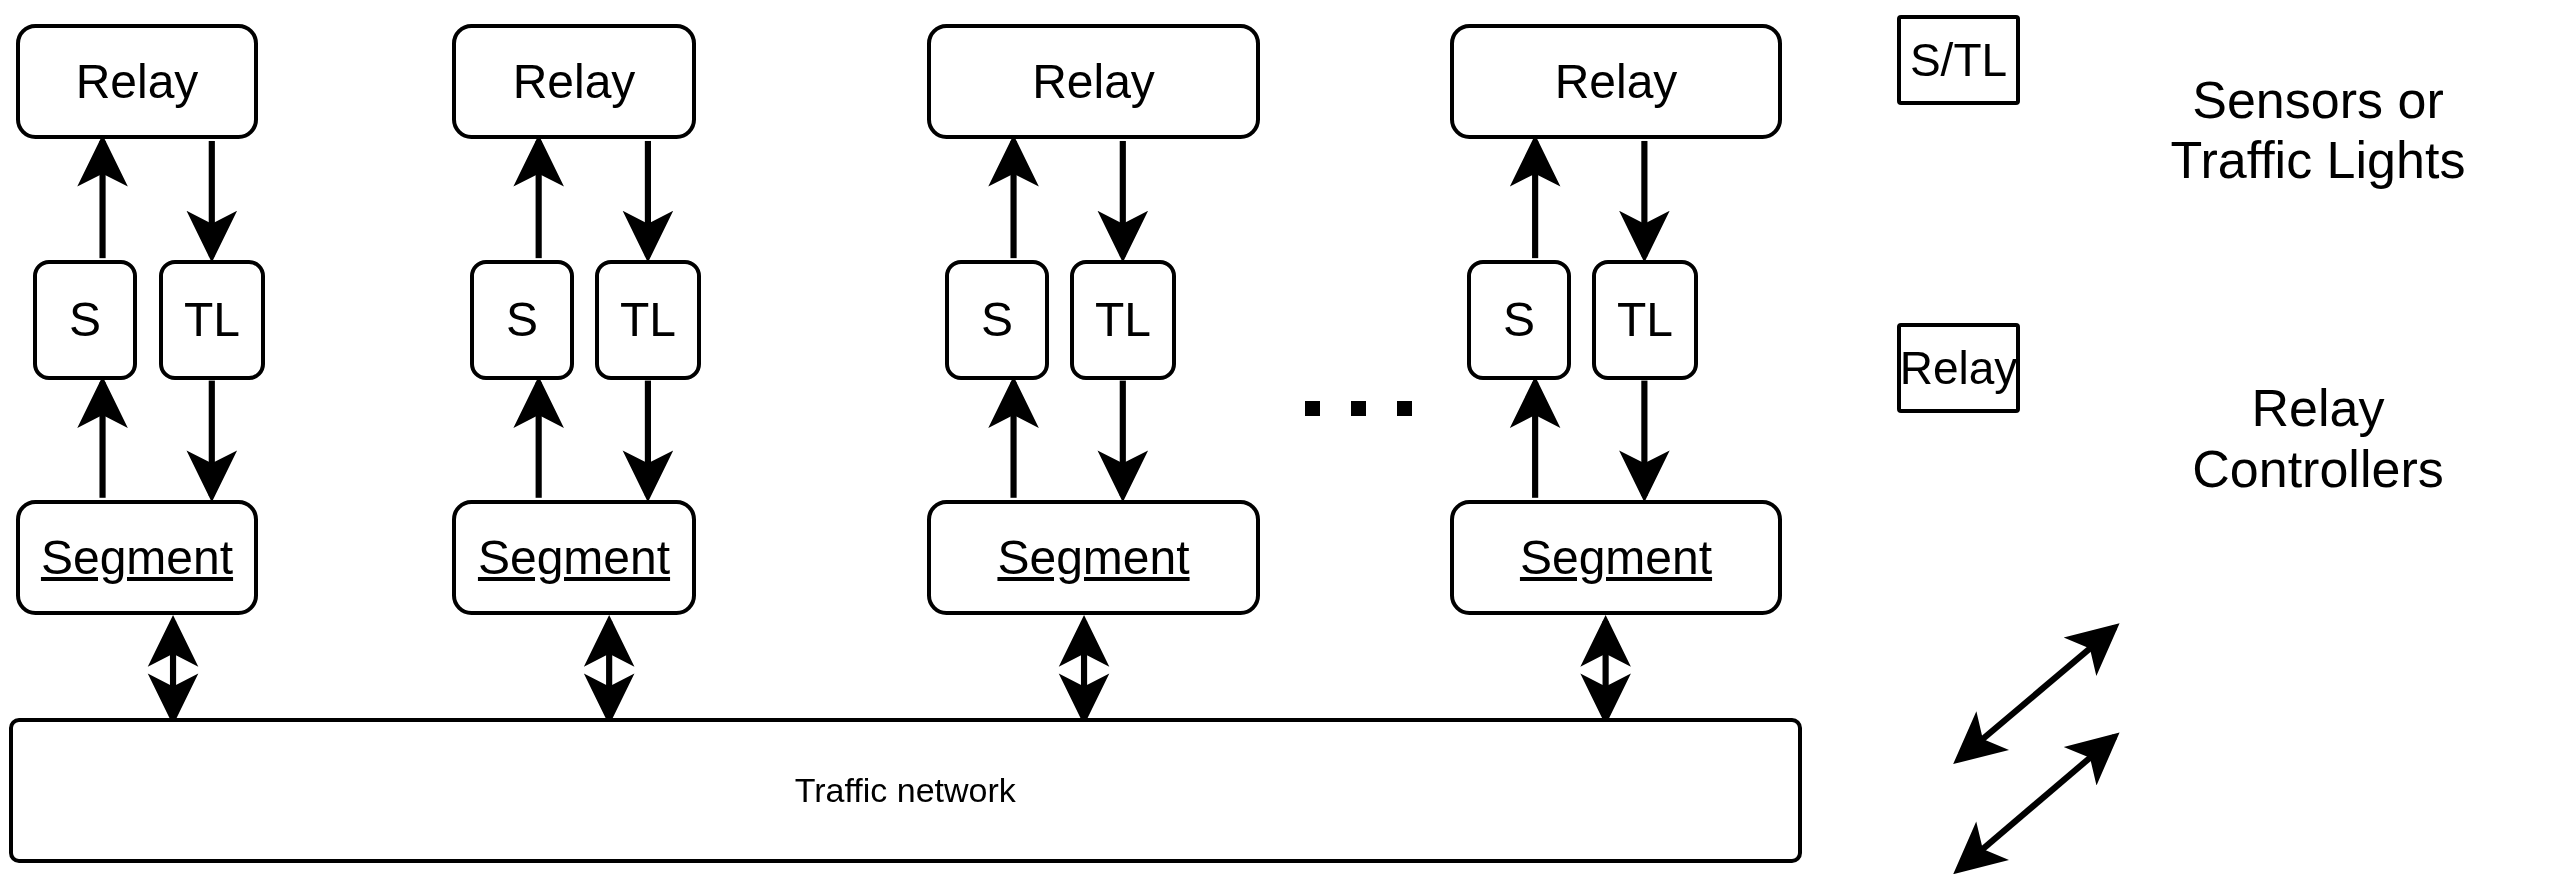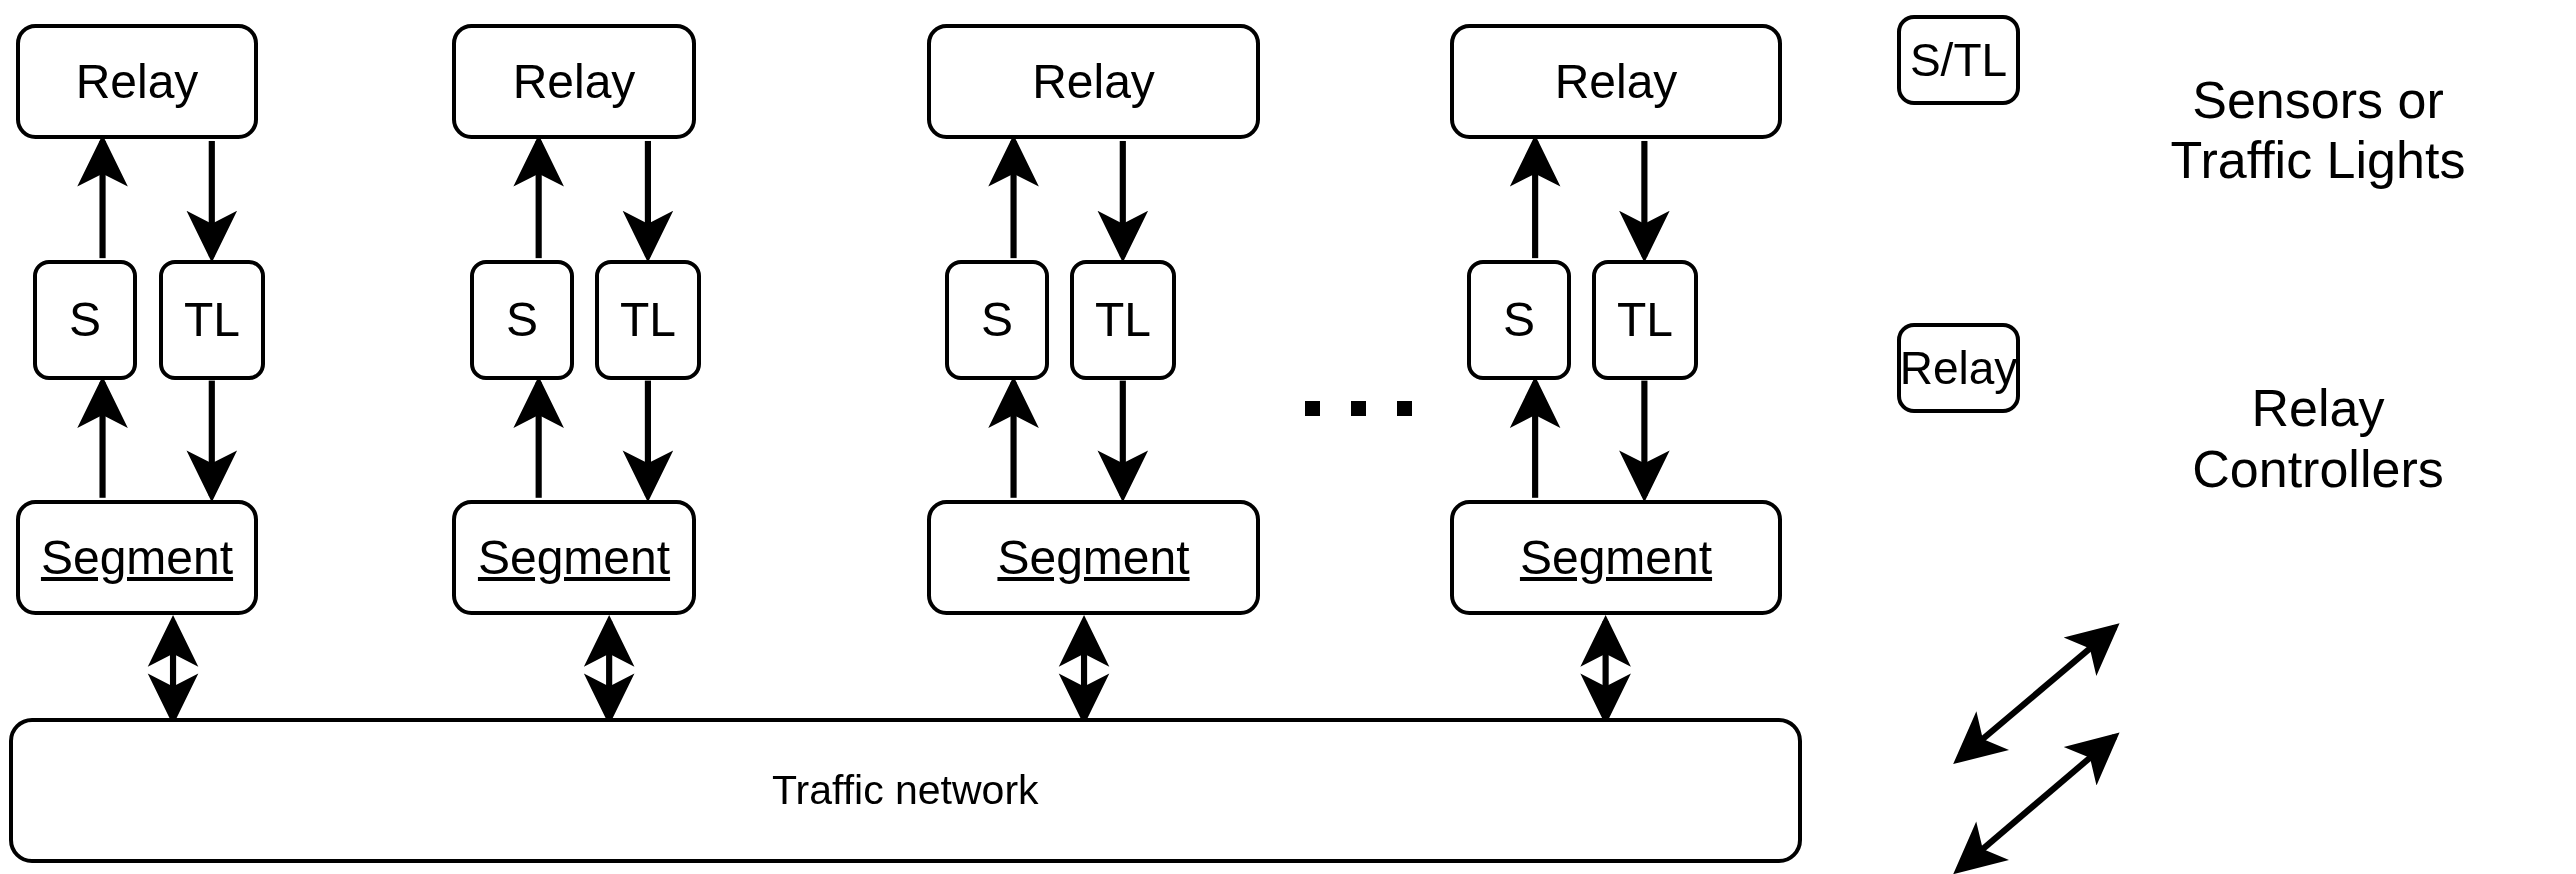--- a/index.html
+++ b/index.html
@@ -27,26 +27,26 @@
     background: #ffffff;
     display: flex;
     align-items: center;
     justify-content: center;
     text-align: center;
     line-height: 1.08;
   }
   .node-relay   { font-size: 48px; }
   .node-small   { font-size: 48px; border-radius: 16px; }
   .node-segment { font-size: 48px; text-decoration: underline; }
-  .node-network { font-size: 41px; border-radius: 23px; }
+  .node-network { font-size: 34px; border-radius: 10px; }
   .legend-box {
     position: absolute;
     box-sizing: border-box;
     border: 4.4px solid #000000;
-    border-radius: 17px;
+    border-radius: 4px;
     background: #ffffff;
     display: flex;
     align-items: center;
     justify-content: center;
     font-size: 46px;
   }
   .legend-text {
     position: absolute;
     font-size: 52px;
     line-height: 1.16;

